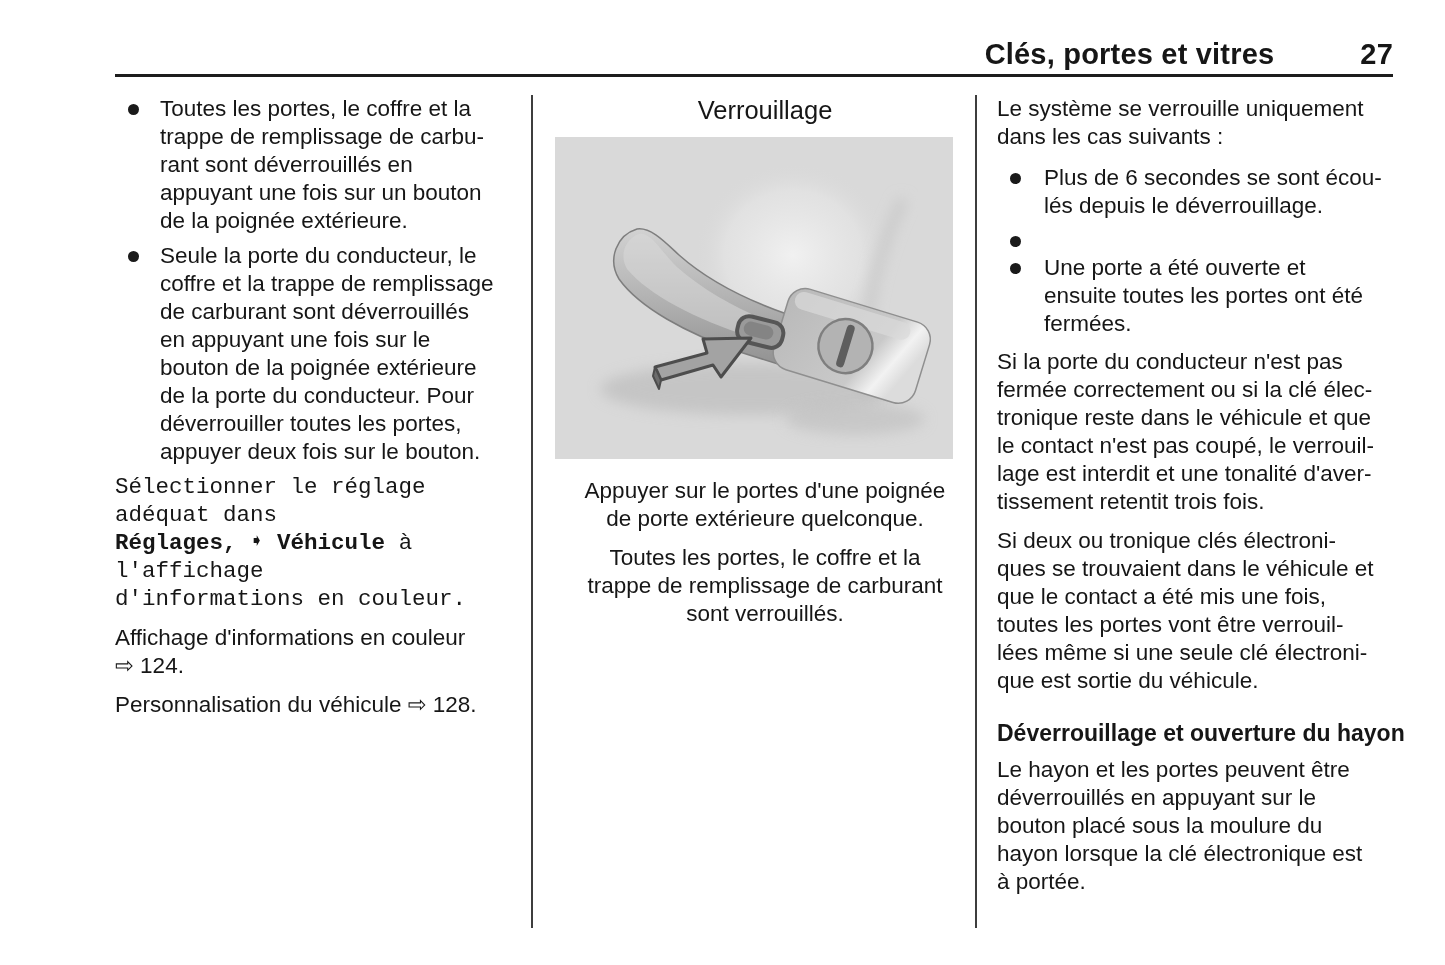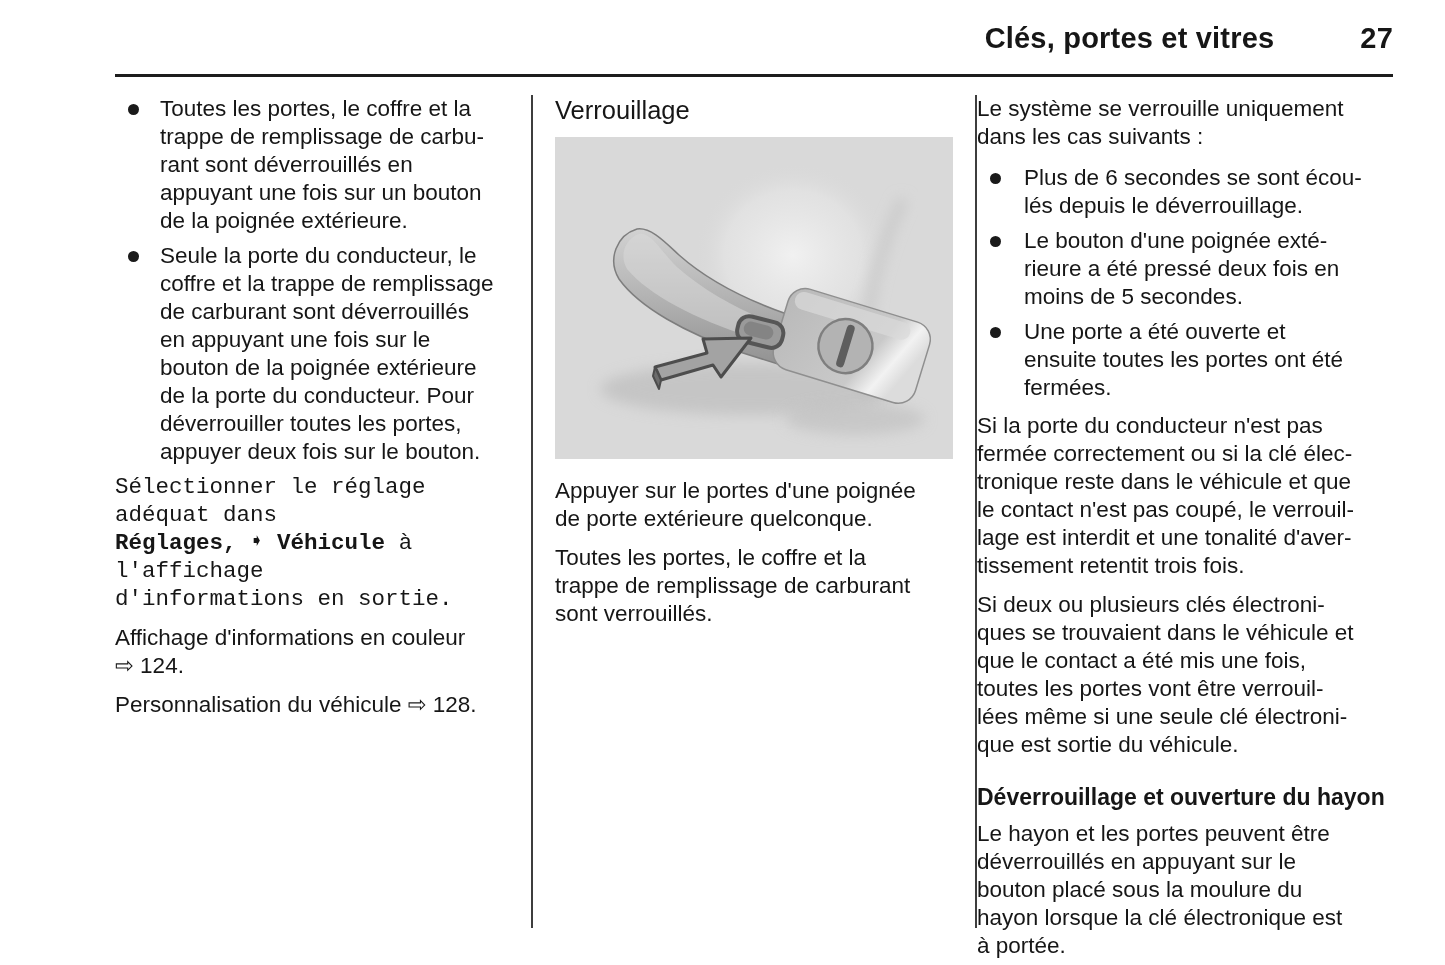--- a/index.html
+++ b/index.html
@@ -7,40 +7,40 @@
   body {
     width: 1445px; height: 965px;
     background: #ffffff;
     font-family: "Liberation Sans", sans-serif;
     color: #161616;
   }
   .page { position: relative; width: 1445px; height: 965px; overflow: hidden; background: #fff; }
 
   
   .header-line {
-    position: absolute; top: 22px; left: 115px; width: 1278px;
+    position: absolute; top: 38px; left: 115px; width: 1278px;
     display: flex; justify-content: flex-end; align-items: baseline;
     font-size: 29px; font-weight: bold; letter-spacing: 0.2px;
   }
   .page-number { margin-left: 86px; }
   .header-rule {
     position: absolute; top: 74px; left: 115px; width: 1278px;
     height: 0; border-top: 3px solid #1d1d1d;
   }
 
   
   .content {
     position: absolute; top: 95px; left: 115px; width: 1278px; height: 833px;
     display: flex;
   }
   .divider { width: 2px; background: #3e3e3e; flex: none; height: 833px; }
   .col { flex: none; }
   .col-1 { width: 416px; padding-right: 8px; }
-  .col-2 { width: 442px; padding-left: 22px; }
-  .col-3 { width: 418px; }
+  .col-2 { width: 442px; padding-left: 22px; text-align: center; }
+  .col-3 { width: 418px; padding-left: 20px; }
 
   .body-text, .para, .bullet-text {
     font-size: 22.5px; line-height: 28px;
   }
   .para { margin: 0 0 11px 0; white-space: pre; }
 
   .bullet-row { display: flex; margin: 0 0 7px 0; }
   .col-1 .bullet-gutter { width: 45px; flex: none; }
   .col-3 .bullet-gutter { width: 47px; flex: none; }
   .bullet-dot {
@@ -104,21 +104,21 @@
 de la porte du conducteur. Pour
 déverrouiller toutes les portes,
 appuyer deux fois sur le bouton.</div>
       </div>
 
       <p class="para" style="white-space: normal; margin-top: 4px; font-family: Liberation Mono, monospace;"><span>Sélectionner le réglage adéquat dans</span><br>
         <b>Réglages,</b>
         <span class="menu-arrow">➧</span>
         <b>Véhicule</b>
         <span>à l'affichage</span><br>
-        <span>d'informations en sortie.</span></p>
+        <span>d'informations en couleur.</span></p>
 
       <p class="para">Affichage d'informations en couleur
 ⇨ 124.</p>
       <p class="para">Personnalisation du véhicule ⇨ 128.</p>
     </div>
 
     <div class="divider"></div>
 
     <div class="col col-2">
       <h2 class="section-heading">Verrouillage</h2>
@@ -198,40 +198,37 @@
         <span class="bullet-gutter">
             <span class="bullet-dot"></span>
           </span>
         <div class="bullet-text">Plus de 6 secondes se sont écou-
 lés depuis le déverrouillage.</div>
       </div>
       <div class="bullet-row">
         <span class="bullet-gutter">
             <span class="bullet-dot"></span>
           </span>
-        <div class="bullet-text">Le bouton d'une poignée exté-
-rieure a été pressé deux fois en
-moins de 5 secondes.</div>
       </div>
       <div class="bullet-row" style="margin-bottom: 10px;">
         <span class="bullet-gutter">
             <span class="bullet-dot"></span>
           </span>
         <div class="bullet-text">Une porte a été ouverte et
 ensuite toutes les portes ont été
 fermées.</div>
       </div>
 
       <p class="para">Si la porte du conducteur n'est pas
 fermée correctement ou si la clé élec-
 tronique reste dans le véhicule et que
 le contact n'est pas coupé, le verrouil-
 lage est interdit et une tonalité d'aver-
 tissement retentit trois fois.</p>
-      <p class="para">Si deux ou plusieurs clés électroni-
+      <p class="para">Si deux ou tronique clés électroni-
 ques se trouvaient dans le véhicule et
 que le contact a été mis une fois,
 toutes les portes vont être verrouil-
 lées même si une seule clé électroni-
 que est sortie du véhicule.</p>
 
       <p class="para sub-heading">Déverrouillage et ouverture du hayon</p>
       <p class="para closing">Le hayon et les portes peuvent être
 déverrouillés en appuyant sur le
 bouton placé sous la moulure du

